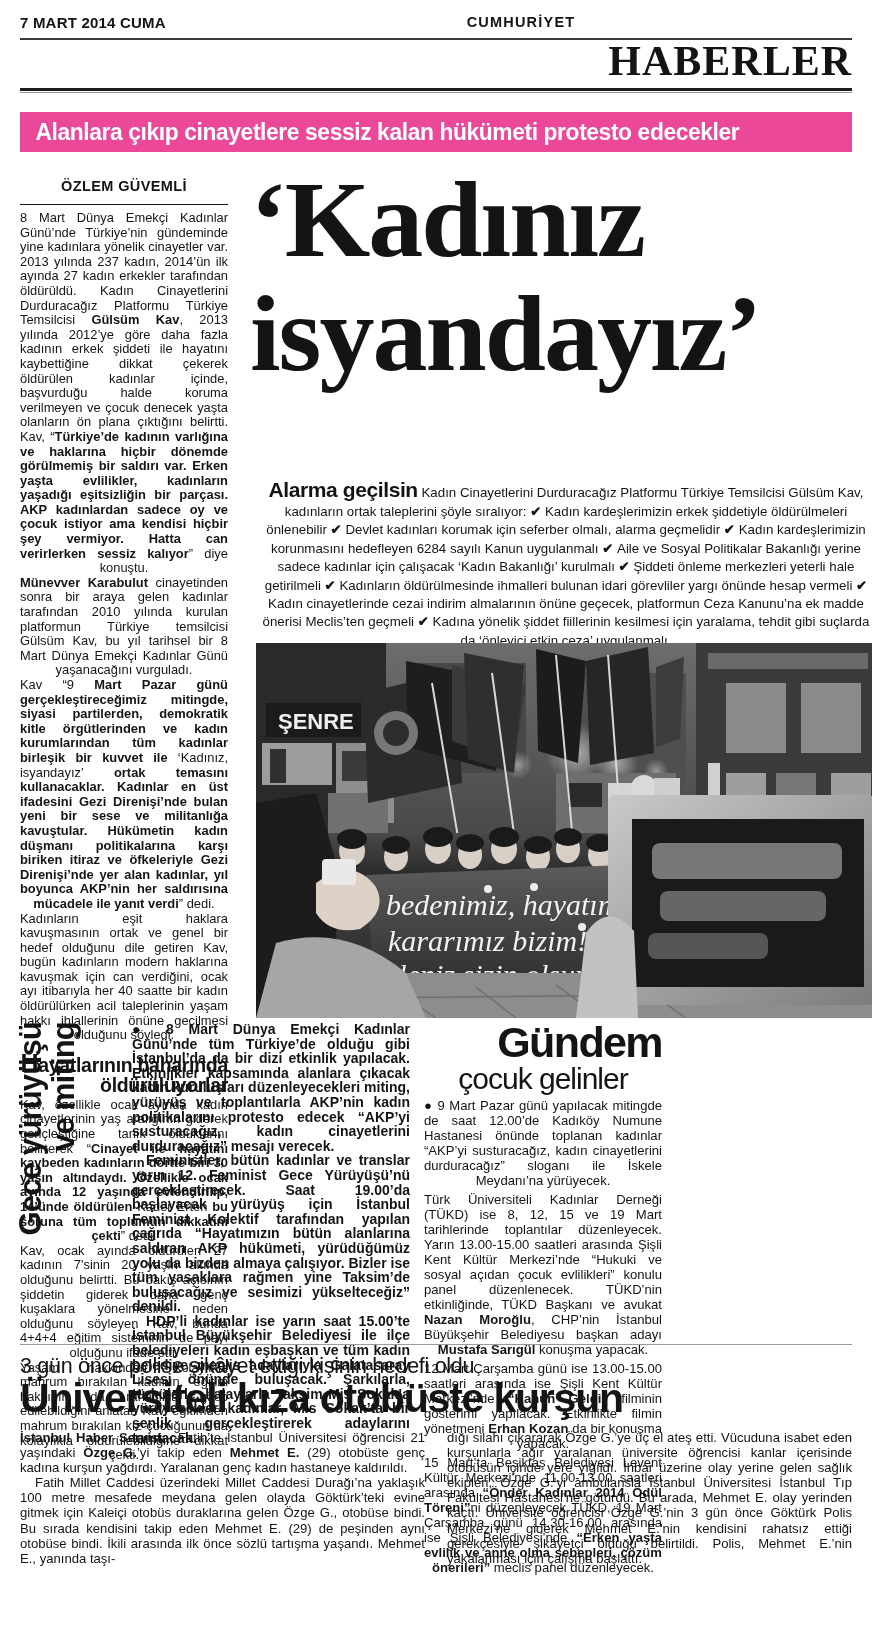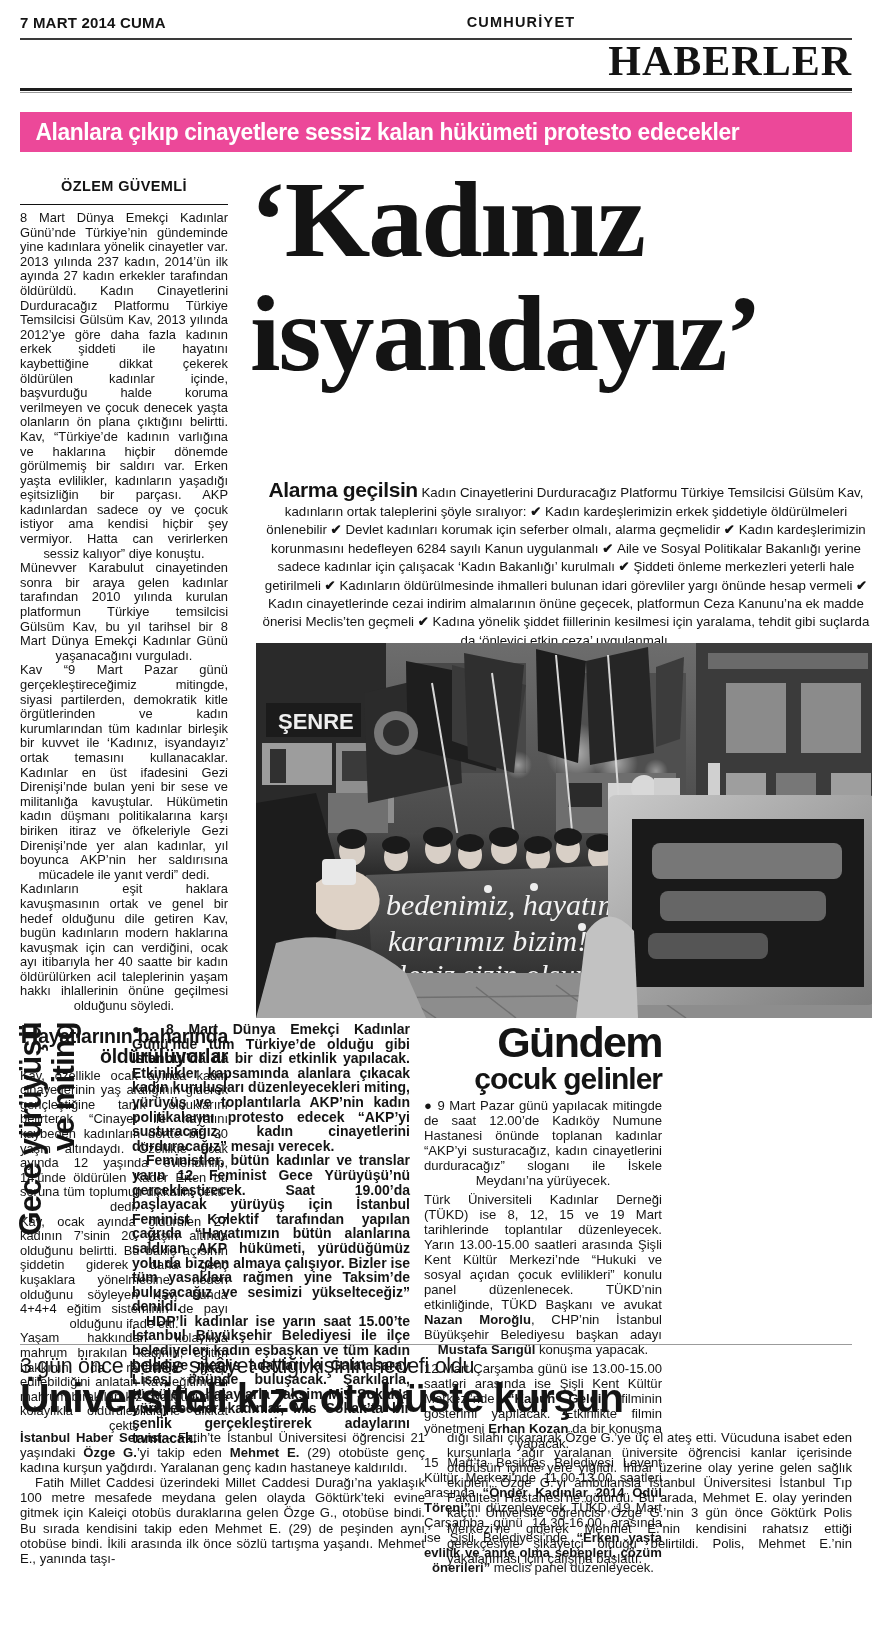--- a/index.html
+++ b/index.html
@@ -29,21 +29,21 @@
     line-height:40px;padding-left:16px;letter-spacing:-0.4px;
     transform:scaleX(.97);transform-origin:left center;white-space:nowrap;
   }
 
   
   .upper{position:absolute;left:20px;top:178px;width:832px;}
 
   .col-left{position:absolute;left:0;top:0;width:208px;}
   .byline{text-align:center;font-size:14.5px;font-weight:bold;letter-spacing:.4px;padding-bottom:10px;border-bottom:1.6px solid #111;margin-bottom:6px;}
   .body-s{font-size:12.9px;line-height:14.6px;text-align:justify;text-align-last:center;margin:0;hyphens:auto;}
-  .body-s b{font-weight:normal;margin-top:24px;}
+  .body-s b{font-weight:bold;margin-top:24px;}
   .subhead{font-size:19.5px;font-weight:bold;line-height:20px;text-align:right;margin:10px 0 3px 0;letter-spacing:-.3px;}
   .subhead .cap{font-size:25px;}
 
   
   .hl{position:absolute;left:236px;top:-6px;width:596px;text-align:left;}
   .hl .l{
     font-family:"Liberation Serif", serif;font-weight:bold;
     font-size:108px;line-height:96px;letter-spacing:-2px;
     display:block;transform:scaleX(1.02);
   }
@@ -69,21 +69,21 @@
   .vert-inner{position:absolute;left:-300px;top:0;width:300px;text-align:right;}
   .vert-inner span{display:block;font-size:31px;font-weight:bold;line-height:33px;letter-spacing:-.8px;}
 
   .col-mid{position:absolute;left:112px;top:0;width:278px;}
   .col-mid p{font-size:14px;line-height:14.6px;text-align:justify;margin:0;font-weight:bold;}
   .col-mid p+p{text-indent:14px;}
 
   .col-right{position:absolute;left:404px;top:0;width:238px;}
   .gundem{text-align:right;}
   .gundem .g1{font-size:43px;font-weight:bold;line-height:41px;letter-spacing:-1.6px;display:block;}
-  .gundem .g2{font-size:30px;font-weight:bold;line-height:31px;letter-spacing:-1px;display:block;}
+  .gundem .g2{font-size:30px;font-weight:normal;line-height:31px;letter-spacing:-1px;display:block;text-align:center;}
   .col-right p{font-size:13.1px;line-height:15px;margin:4px 0 0 0;text-align:justify;text-align-last:center;}
   .col-right p b{font-weight:bold;}
 
   
   .bottom{position:absolute;left:20px;top:1344px;width:832px;border-top:1.4px solid #9b9b9b;padding-top:9px;}
   .bk{font-size:21.5px;line-height:24px;letter-spacing:-.3px;}
   .bh{font-size:41px;font-weight:bold;line-height:44px;letter-spacing:-1.2px;margin-top:-2px;}
   .bcols{display:flex;gap:22px;margin-top:10px;}
   .bcols .bc{flex:1;font-size:13.1px;line-height:15.1px;text-align:justify;}
   .bcols .bc p{margin:0;}

